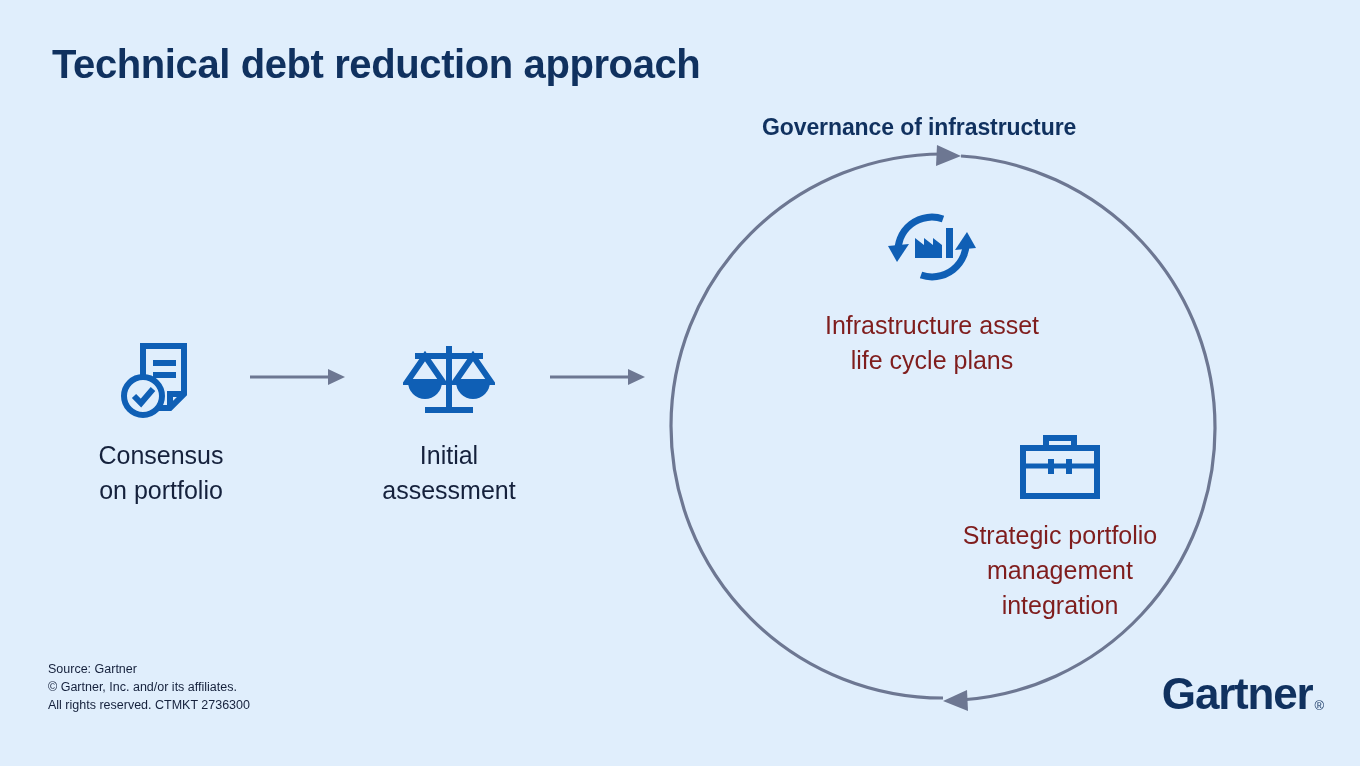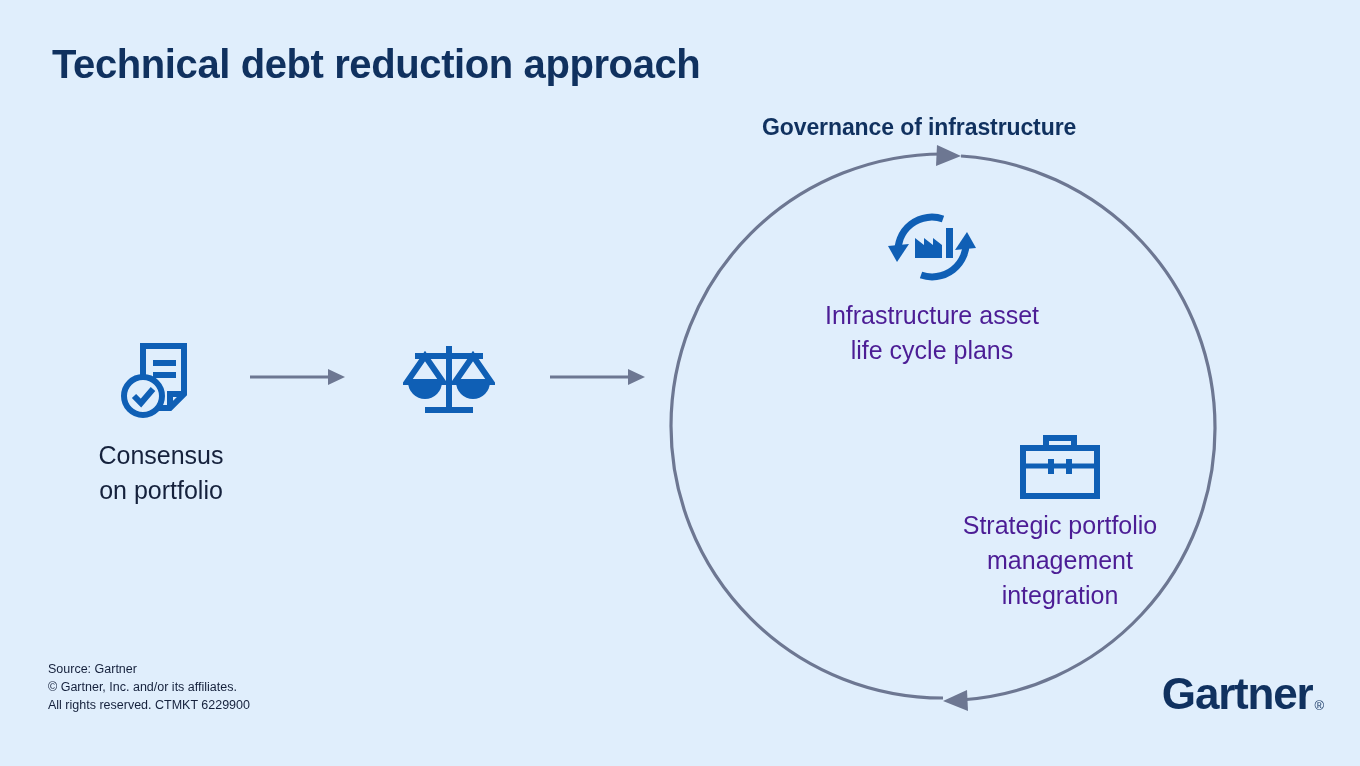--- a/index.html
+++ b/index.html
@@ -86,24 +86,24 @@
     position: absolute;
     text-align: center;
   }
   .cycle-node-icon {
     height: 92px;
     display: flex;
     align-items: flex-end;
     justify-content: center;
   }
   .cycle-node-label {
-    margin-top: 8px;
+    margin-top: 18px;
     font-size: 25px;
     line-height: 35px;
-    color: #4c1d95;
+    color: #7f1d1d;
     white-space: pre-line;
   }
   #node-asset { left: 782px; top: 198px; width: 300px; }
   #node-risk   { left: 700px; top: 382px; width: 222px; }
   #node-portfolio { left: 940px; top: 408px; width: 240px; }
 
   
   #footer-source {
     position: absolute;
     left: 48px;
@@ -175,20 +175,22 @@
           <line x1="46" y1="8" x2="46" y2="72"></line>
           <line x1="12" y1="18" x2="80" y2="18"></line>
           <line x1="22" y1="72" x2="70" y2="72"></line>
         </g>
         <path d="M4 44 L22 18 L40 44 Z" fill="none" stroke="#0f5fb5" stroke-width="6" stroke-linejoin="miter"></path>
         <path d="M52 44 L70 18 L88 44 Z" fill="none" stroke="#0f5fb5" stroke-width="6" stroke-linejoin="miter"></path>
         <path d="M5 44 a17 17 0 0 0 34 0 Z" fill="#0f5fb5"></path>
         <path d="M53 44 a17 17 0 0 0 34 0 Z" fill="#0f5fb5"></path>
       </svg>
     </div>
+    <div class="step-label">Initial
+assessment</div>
   </div>
 
   <div class="connector" id="connector-2">
     <svg width="96" height="22" viewBox="0 0 96 22" aria-hidden="true">
       <line x1="0" y1="11" x2="80" y2="11" stroke="#6d7792" stroke-width="3"></line>
       <polygon points="78,3 95,11 78,19" fill="#6d7792"></polygon>
     </svg>
   </div>
 
   <div id="cycle">
@@ -236,20 +238,20 @@
         <rect x="48" y="25" width="6" height="15" fill="#0f5fb5"></rect>
       </svg>
     </div>
     <div class="cycle-node-label">Strategic portfolio
 management
 integration</div>
   </div>
 
   <div id="footer-source">Source: Gartner
 © Gartner, Inc. and/or its affiliates.
-All rights reserved. CTMKT 6229900</div>
+All rights reserved. CTMKT 2736300</div>
 
   <div id="brand-logo">
     <span id="brand-logo-text">Gartner</span>
     <span id="brand-logo-rmark">®</span>
   </div>
 
 </div>
 
 </body></html>

